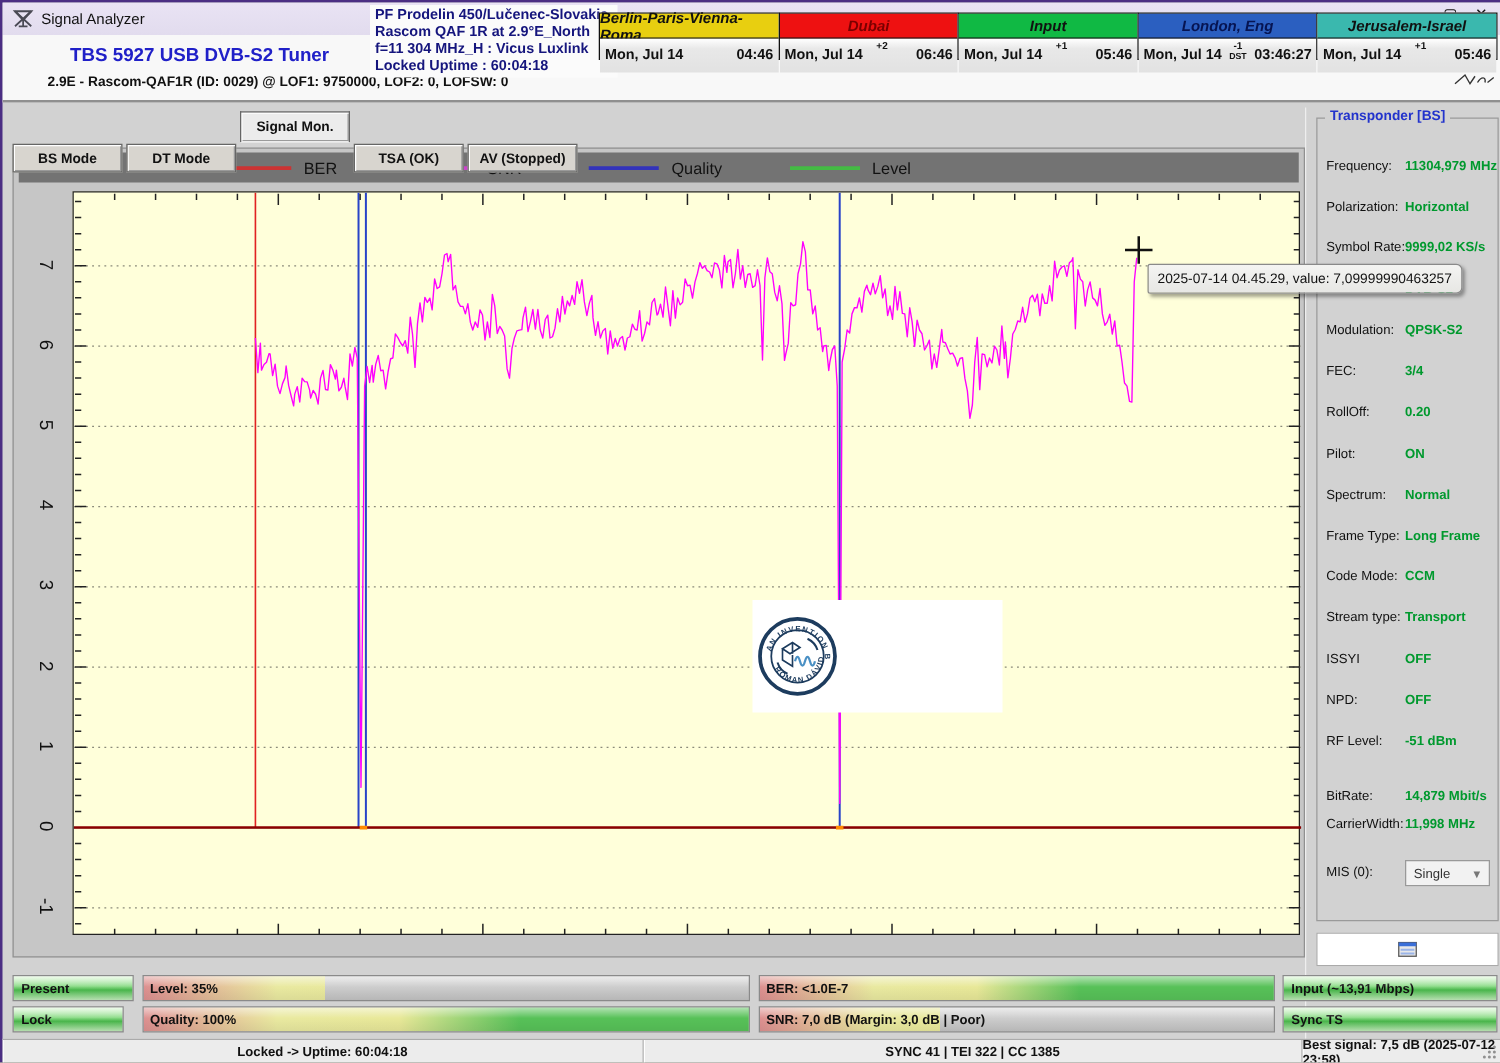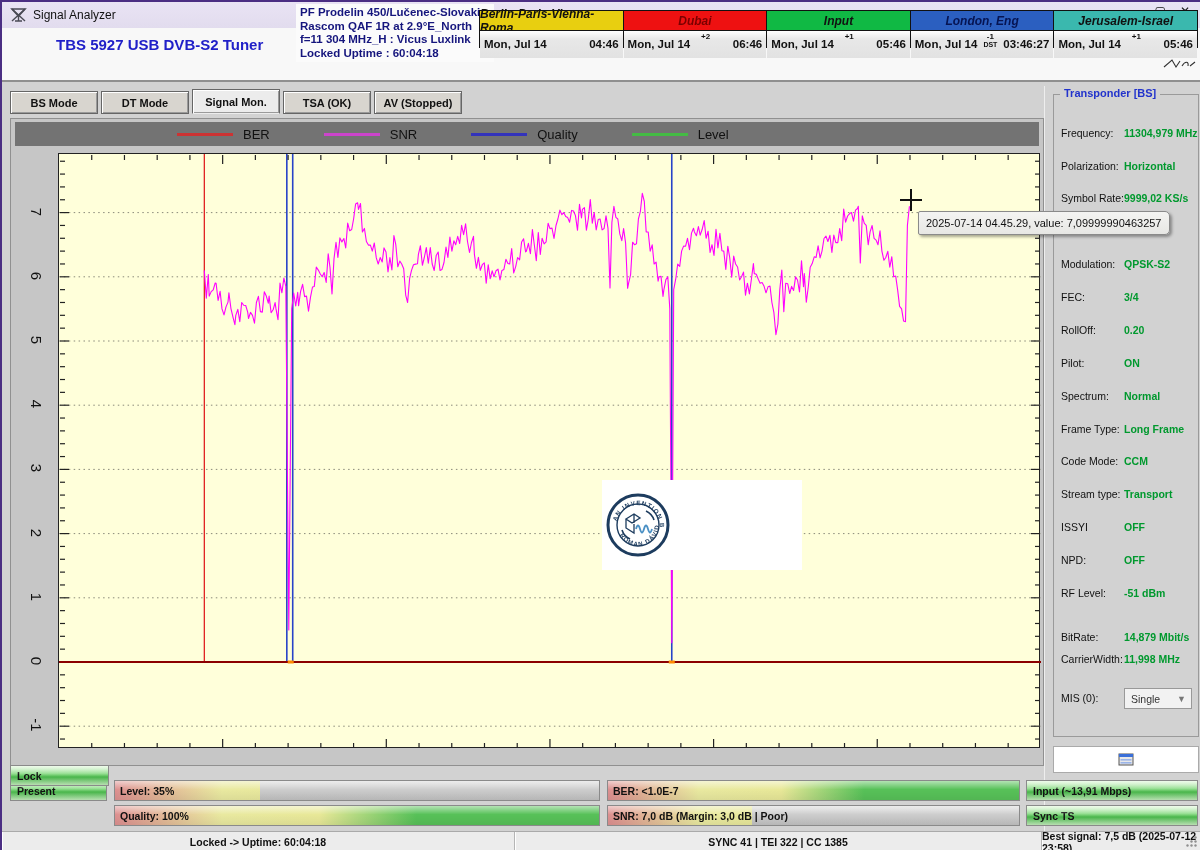--- a/index.html
+++ b/index.html
@@ -21,21 +21,21 @@
   .clock-head{height:20px;border-bottom:1px solid #111;display:flex;align-items:center;justify-content:center;font-size:12px;font-weight:bold;font-style:italic;color:#111;}
   .clock-body{position:relative;height:27px;background:linear-gradient(180deg,#ffffff,#e8e8e8 30%,#e2e2e2);}
   .clock-date{position:absolute;left:4px;top:7px;font-size:11.5px;font-weight:bold;color:#111;}
   .clock-time{position:absolute;right:4px;top:7px;font-size:11.5px;font-weight:bold;color:#111;}
   .clock-off{position:absolute;right:56px;top:2px;font-size:8px;font-weight:bold;color:#111;text-align:center;line-height:8px;}
   .clock-off .sub{font-size:7px;}
   .sig-mark{position:absolute;left:1160px;top:56px;z-index:1;}
   
   .tabs{position:absolute;left:8px;top:89px;display:flex;gap:3px;z-index:1;}
   .tab{width:88px;height:23px;background:#d8d5cf;border:1px solid #666;box-shadow:inset 1px 1px 0 #fff, inset -1px -1px 0 #9a9a9a;
-       font-size:11px;font-weight:bold;color:#111;display:flex;align-items:center;justify-content:center;cursor:default;}
+       font-size:11px;font-weight:bold;color:#111;display:flex;align-items:center;justify-content:center;cursor:default;margin-top:24px;}
   .tab.active{background:#ececec;height:25px;margin-top:-2px;border-bottom-color:#ececec;}
   
   .chartbox{position:absolute;left:8px;top:116px;width:1034px;height:648px;background:#c6c6c6;border:1px solid #909090;}
   .legend{position:absolute;left:4px;top:3px;right:4px;height:24px;background:#737373;display:flex;align-items:center;padding-left:162px;gap:54px;}
   .legend-item{display:flex;align-items:center;gap:10px;}
   .legend-swatch{width:56px;height:3px;}
   .legend-label{font-size:13px;color:#111;}
   .plot{position:absolute;left:47px;top:34px;width:982px;height:595px;background:#ffffda;border:1px solid #222;}
   .plot svg{position:absolute;left:0;top:0;}
   .ylabels{position:absolute;left:6px;top:34px;width:34px;height:595px;}
@@ -91,20 +91,21 @@
     </svg>
     <span class="title">Signal Analyzer</span>
   </div>
   <div class="winbtns">
     <span>▢</span>
     <span>✕</span>
   </div>
 
   <div class="header"></div>
   <div class="tuner-title">TBS 5927 USB DVB-S2 Tuner</div>
+  <div class="tuner-sub">2.9E - Rascom-QAF1R (ID: 0029) @ LOF1: 9750000, LOF2: 0, LOFSW: 0</div>
   <div class="infoblock">
     <div>PF Prodelin 450/Lučenec-Slovakia</div>
     <div>Rascom QAF 1R at 2.9°E_North</div>
     <div>f=11 304 MHz_H : Vicus Luxlink</div>
     <div>Locked Uptime : 60:04:18</div>
   </div>
 
   <div class="clocks" id="clocks">
       <div class="clock">
         <div class="clock-head" style="background: rgb(232, 207, 16); color: rgb(17, 17, 17);">Berlin-Paris-Vienna-Roma</div>
@@ -478,21 +479,21 @@
     <div class="bartext">Level: 35%</div>
   </div>
   <div class="sbar" style="left:605px;top:778px;width:413px">
     <div class="fillclip" id="fill-ber" style="width: 100%;">
         <div class="fill" style="width:413px"></div>
       </div>
     <div class="bartext">BER: &lt;1.0E-7</div>
   </div>
   <div class="sbox" style="left:1024px;top:778px;width:172px">Input (~13,91 Mbps)</div>
 
-  <div class="sbox" style="left:8px;top:763px;width:99px">Lock</div>
+  <div class="sbox" style="left:8px;top:803px;width:89px">Lock</div>
   <div class="sbar" style="left:112px;top:803px;width:486px">
     <div class="fillclip" id="fill-quality" style="width: 100%;">
         <div class="fill" style="width:486px"></div>
       </div>
     <div class="bartext">Quality: 100%</div>
   </div>
   <div class="sbar" style="left:605px;top:803px;width:413px">
     <div class="fillclip" id="fill-snr" style="width: 35%;">
         <div class="fill" style="width:413px"></div>
       </div>

